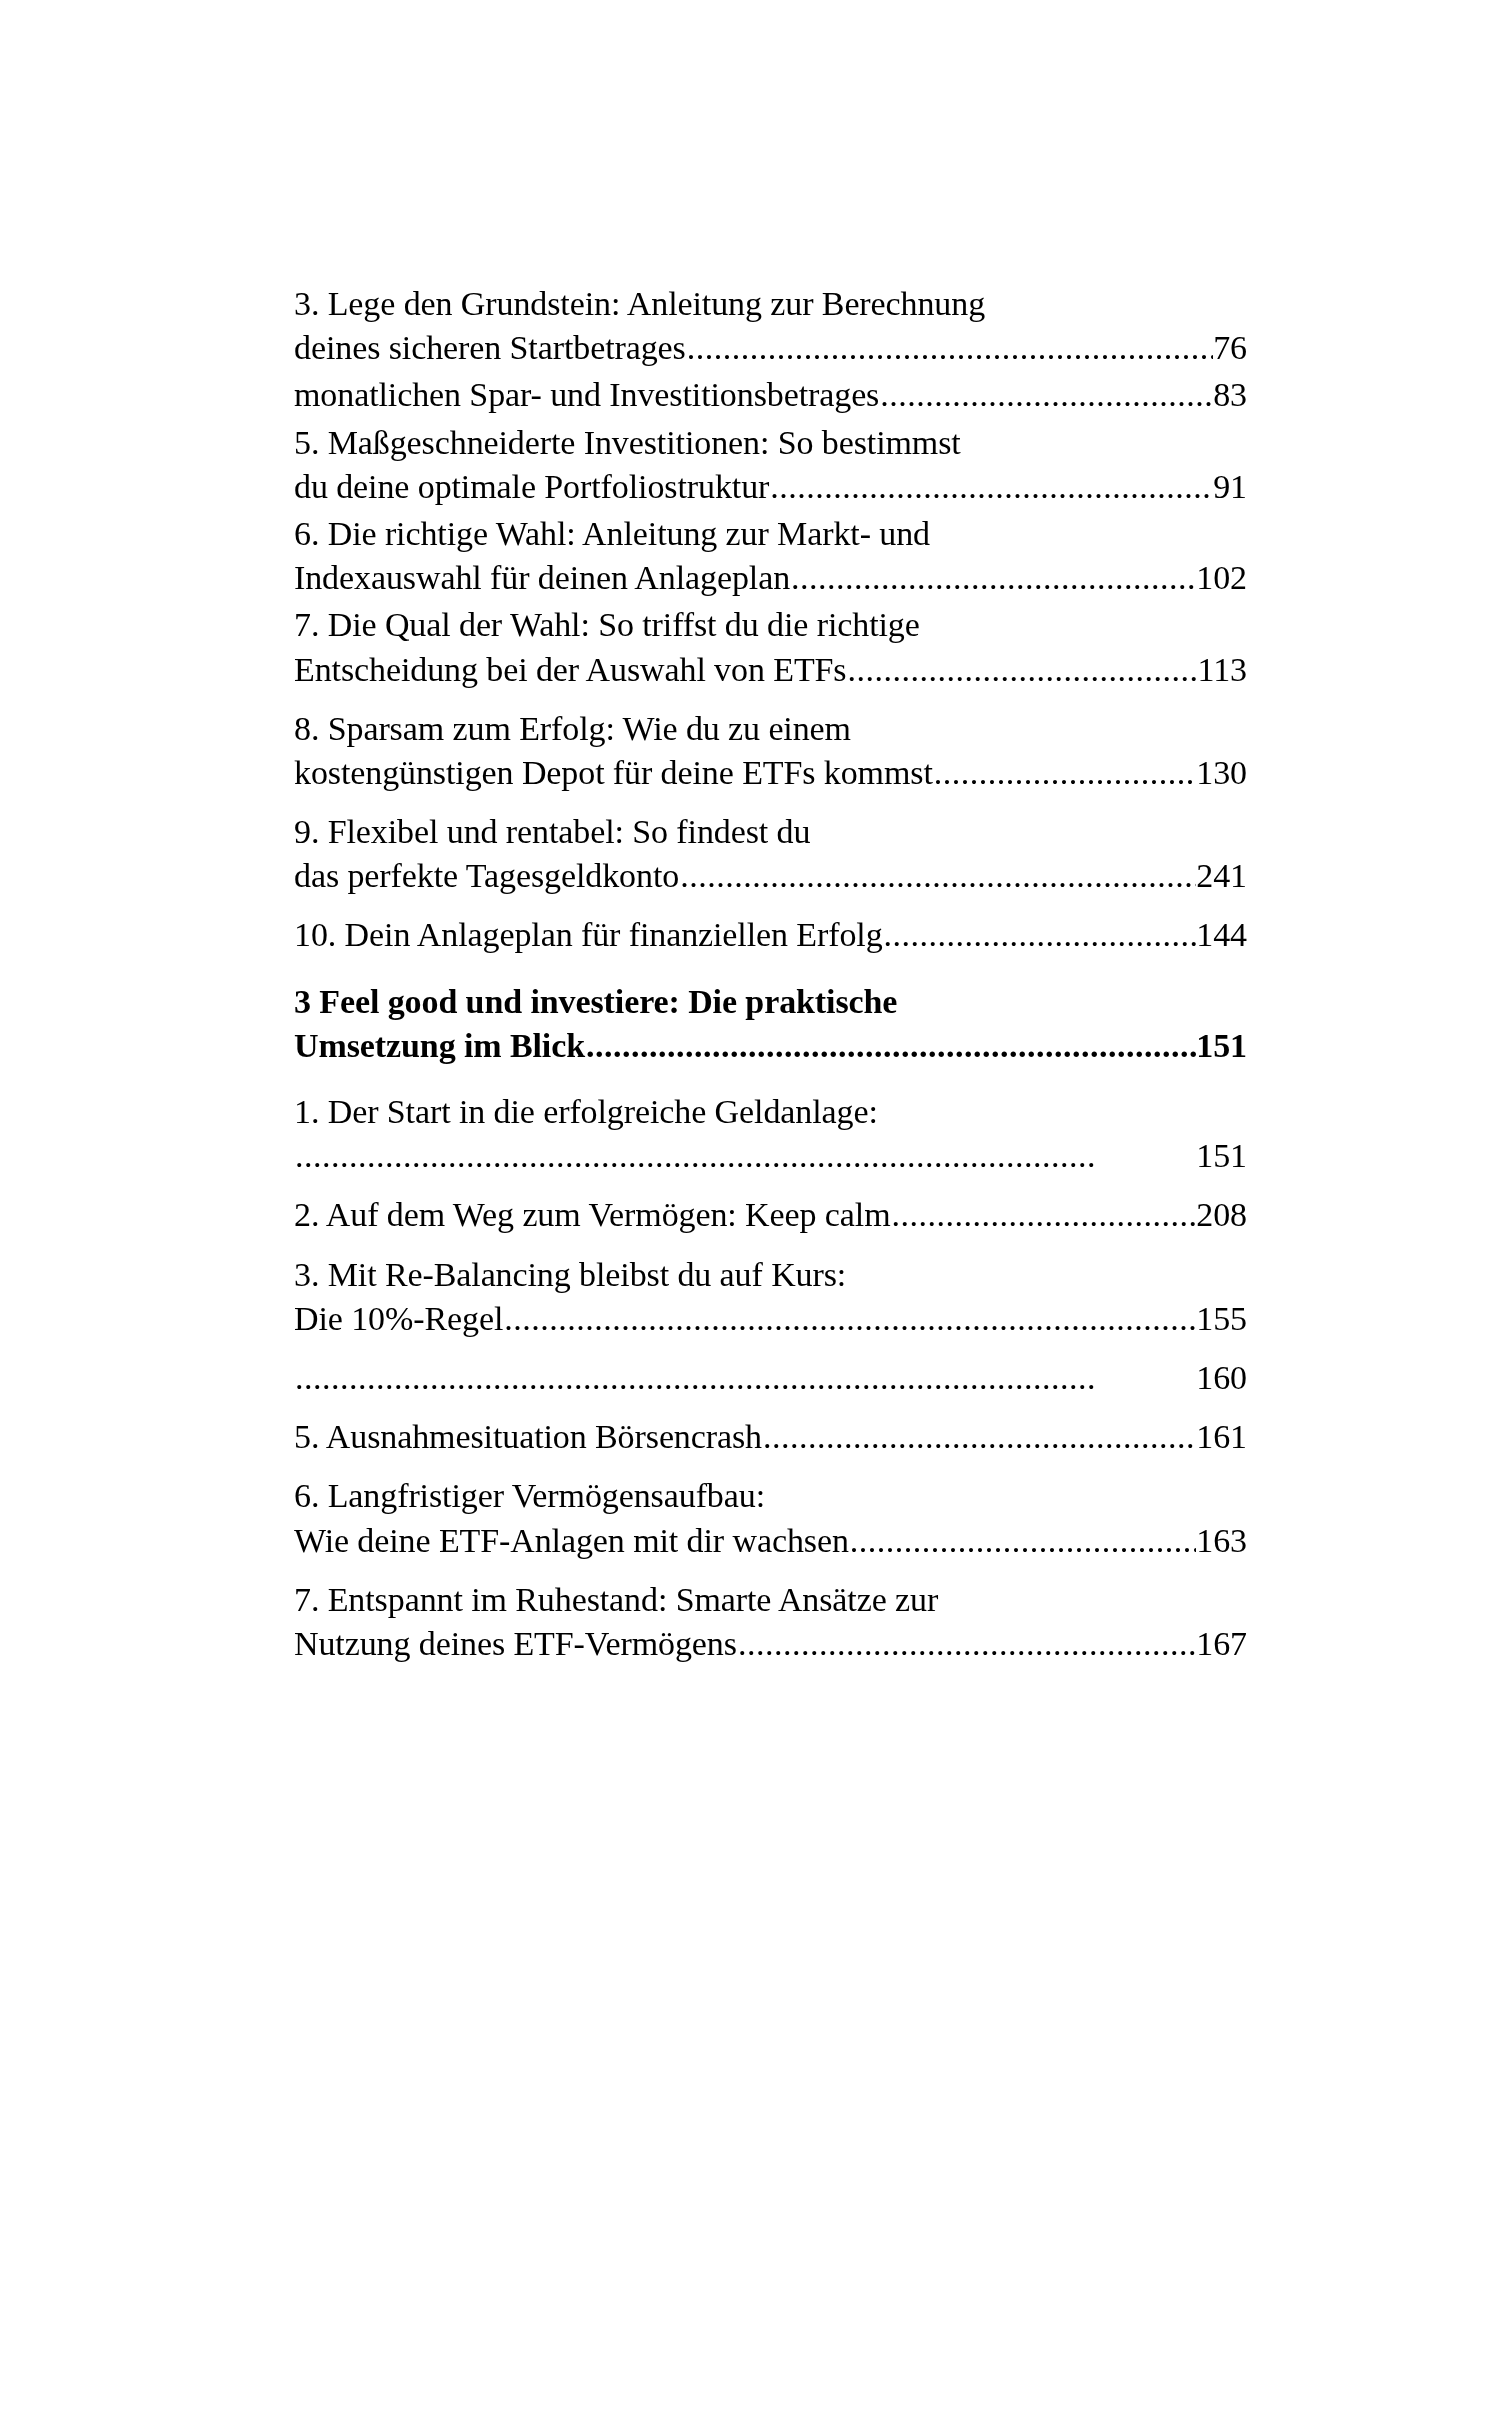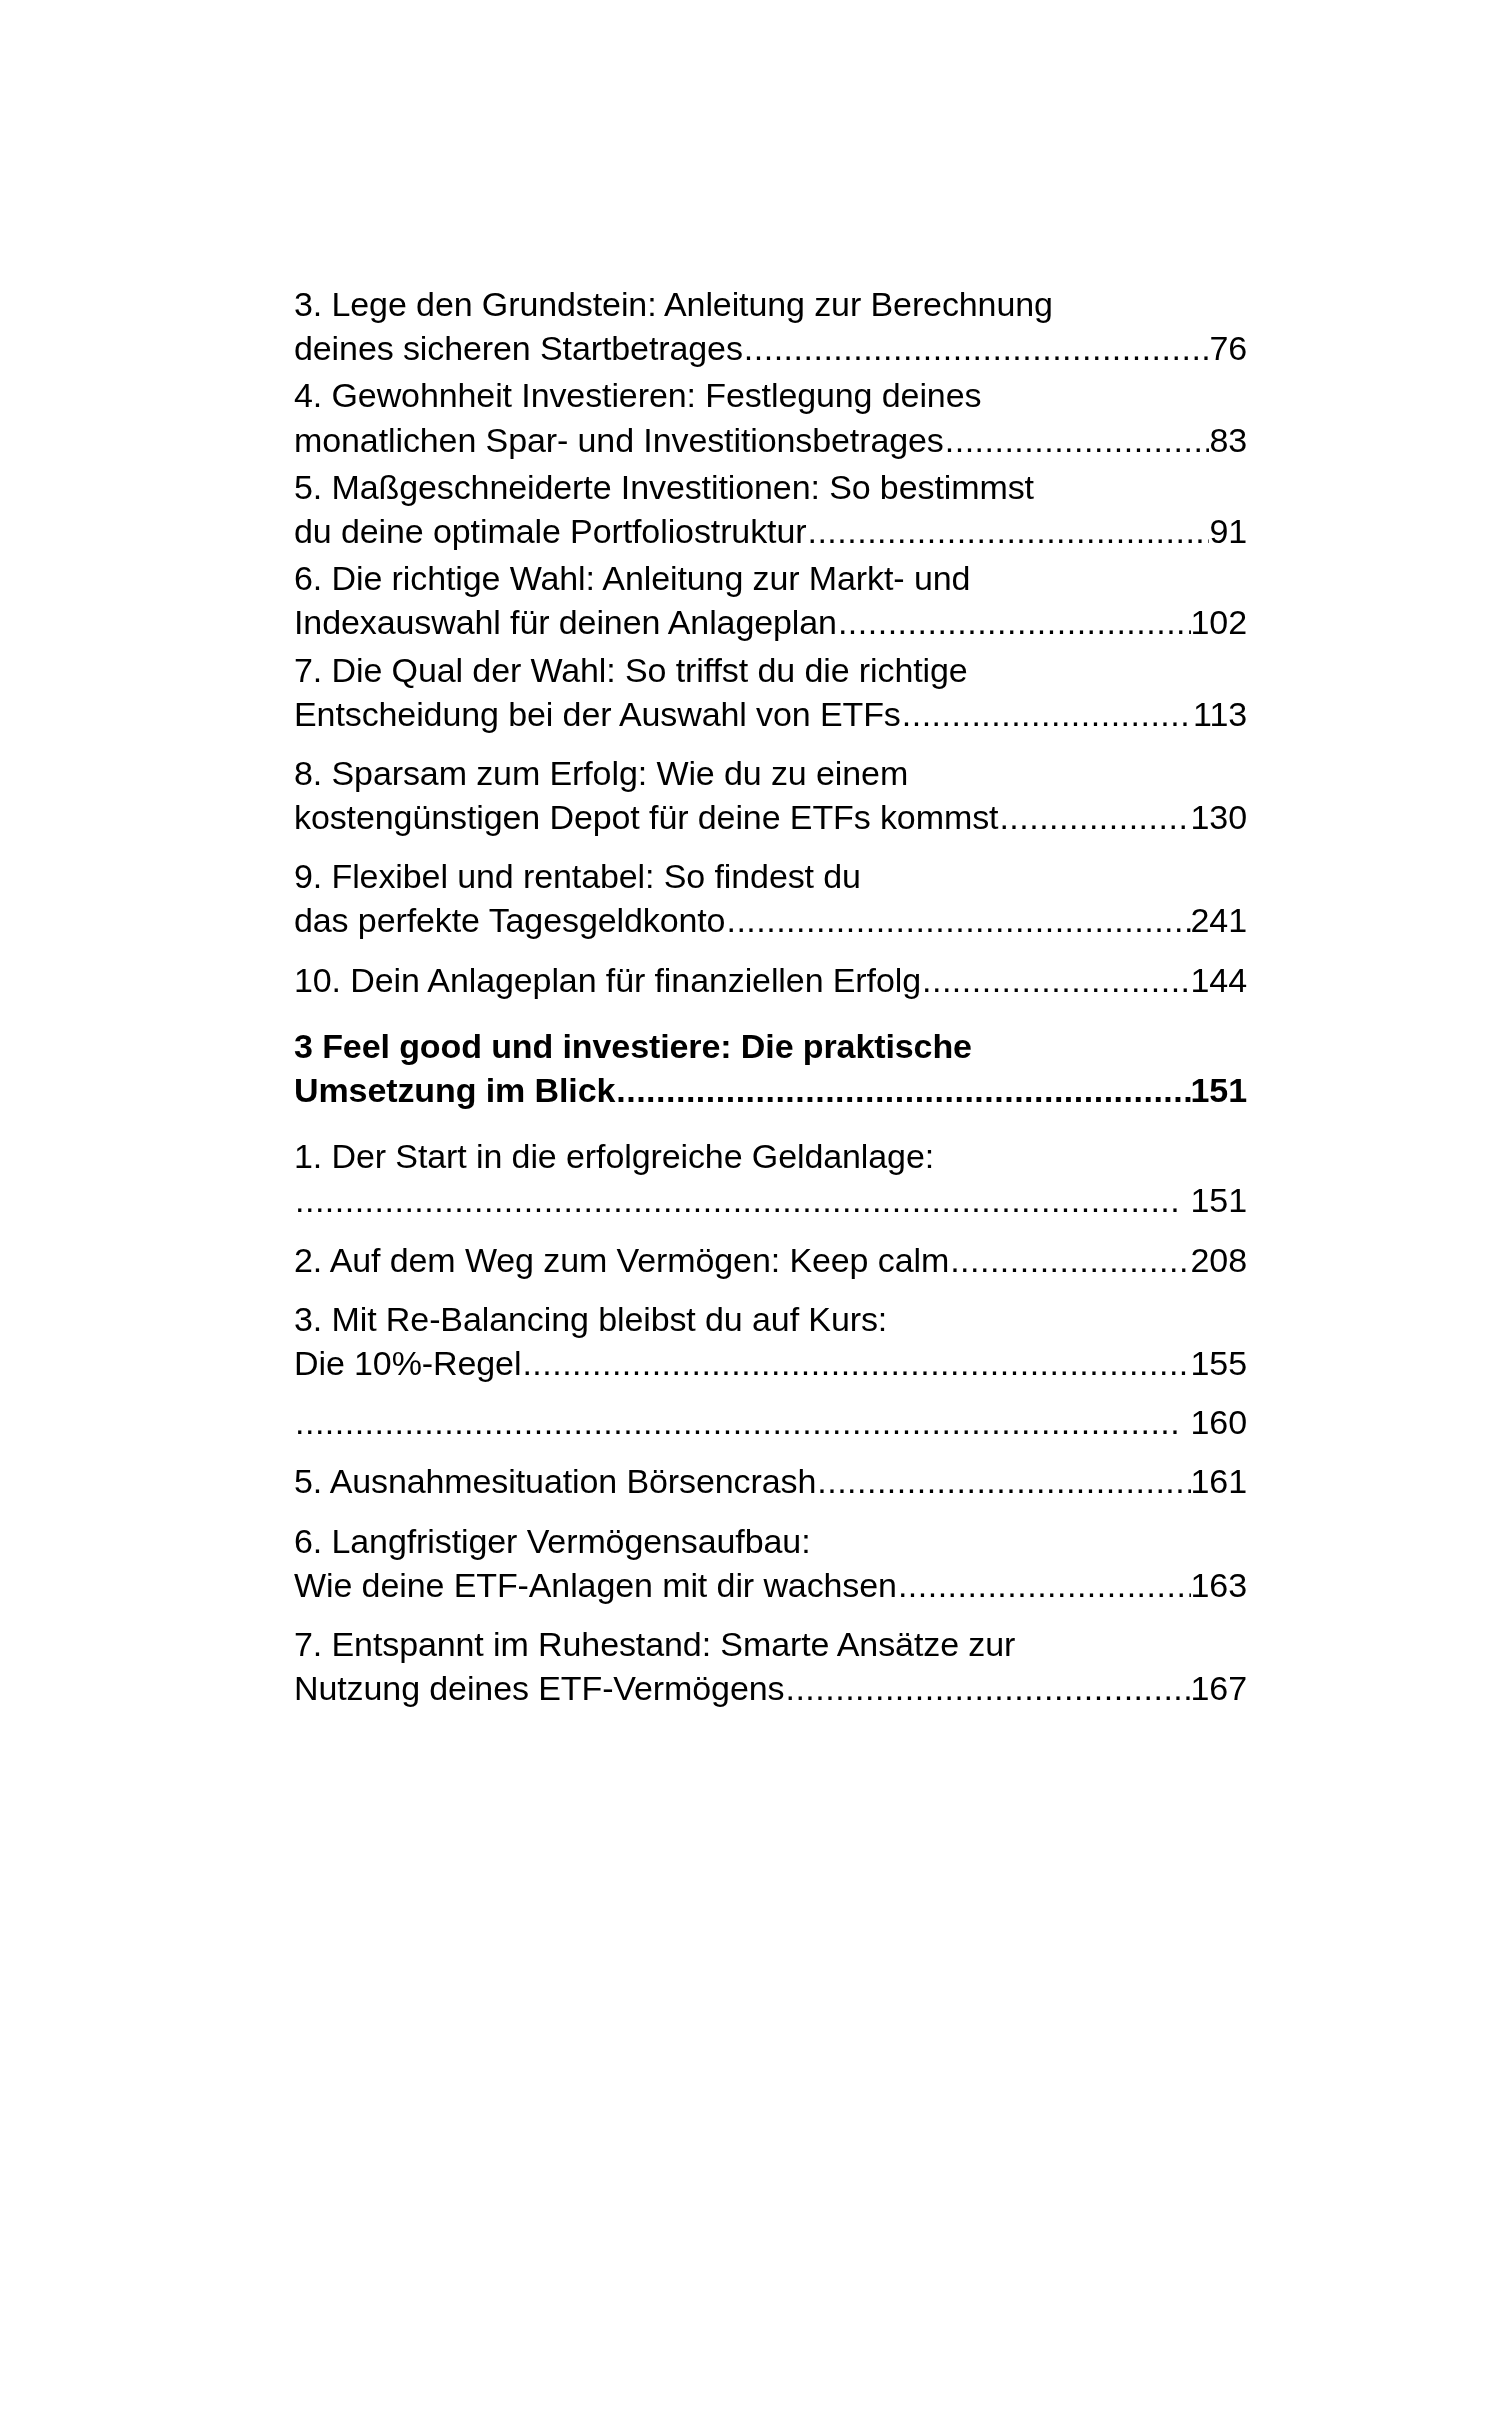--- a/index.html
+++ b/index.html
@@ -33,20 +33,21 @@
   }
   .toc-entry.bold .line,
   .toc-entry.bold .pageno,
   .toc-entry.bold .leader {
     font-weight: bold;
   }
   .toc-entry .row {
     display: flex;
     align-items: flex-start;
     width: 100%;
+    font-family: Liberation Serif, serif;
   }
   .toc-entry .line {
     white-space: pre;
     flex: 0 0 auto;
   }
   .toc-entry .leader {
     flex: 1 1 auto;
     overflow: hidden;
     white-space: nowrap;
     letter-spacing: 0.5px;
@@ -76,23 +77,20 @@
           <span class="line">3. Lege den Grundstein: Anleitung zur Berechnung</span>
         </div>
         <div class="row">
           <span class="line">deines sicheren Startbetrages</span>
           <span class="leader">.........................................................................................</span>
           <span class="pageno">76</span>
         </div>
       </div>
       <div class="toc-entry tight">
         <div class="row">
-          <span class="line">4. Gewohnheit Investieren: Festlegung deines</span>
-        </div>
-        <div class="row">
           <span class="line">monatlichen Spar- und Investitionsbetrages</span>
           <span class="leader">.........................................................................................</span>
           <span class="pageno">83</span>
         </div>
       </div>
       <div class="toc-entry tight">
         <div class="row">
           <span class="line">5. Maßgeschneiderte Investitionen: So bestimmst</span>
         </div>
         <div class="row">

